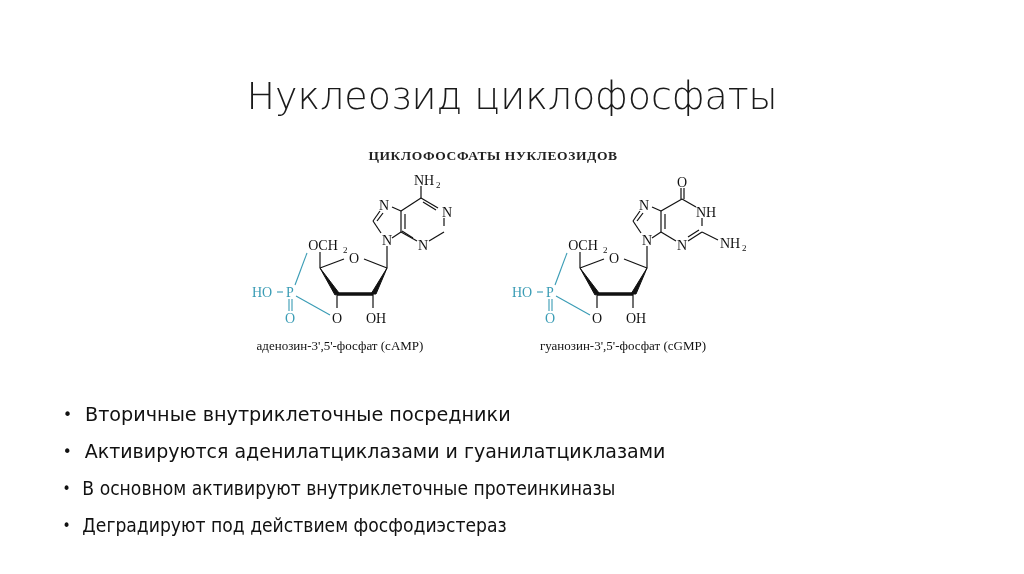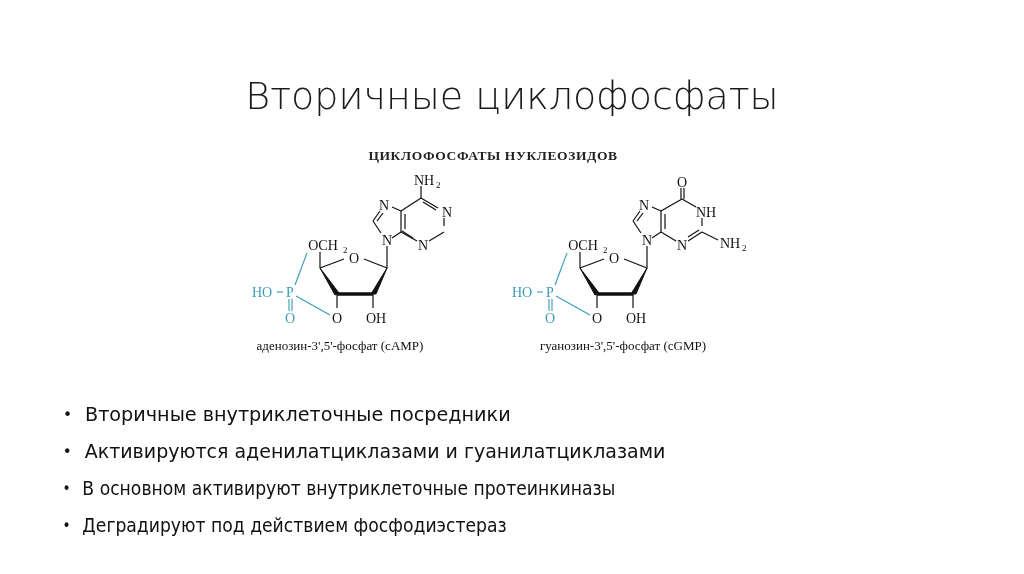--- a/index.html
+++ b/index.html
@@ -26,21 +26,21 @@
   }
   .bullets li:nth-child(1) { transform: scaleX(0.96); }
   .bullets li:nth-child(2) { transform: scaleX(0.95); }
   .bullets li:nth-child(3) { transform: scaleX(0.86); }
   .bullets li:nth-child(4) { transform: scaleX(0.86); }
   svg text { font-family: "Liberation Serif", serif; }
 </style>
 </head>
 <body>
 
-<div class="title">Вторичные циклофосфаты</div>
+<div class="title">Нуклеозид циклофосфаты</div>
 
 <svg class="figure" width="1024" height="574" viewBox="0 0 1024 574">
   <text x="493" y="160" text-anchor="middle" font-size="13.5" font-weight="bold" letter-spacing="0.6" fill="#222">ЦИКЛОФОСФАТЫ НУКЛЕОЗИДОВ</text>
 
   <g fill="#111" font-size="14">
 
     <g stroke="#111" stroke-width="1.2" fill="none">
 
       <line x1="421" y1="186" x2="421" y2="198"></line>
 

